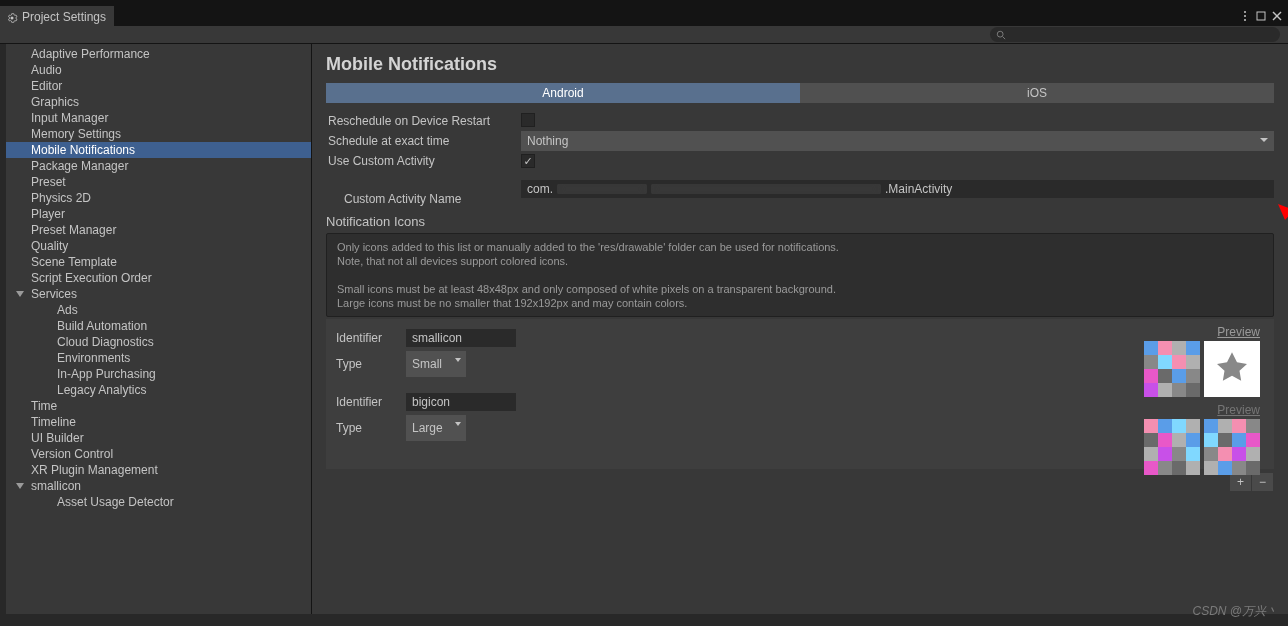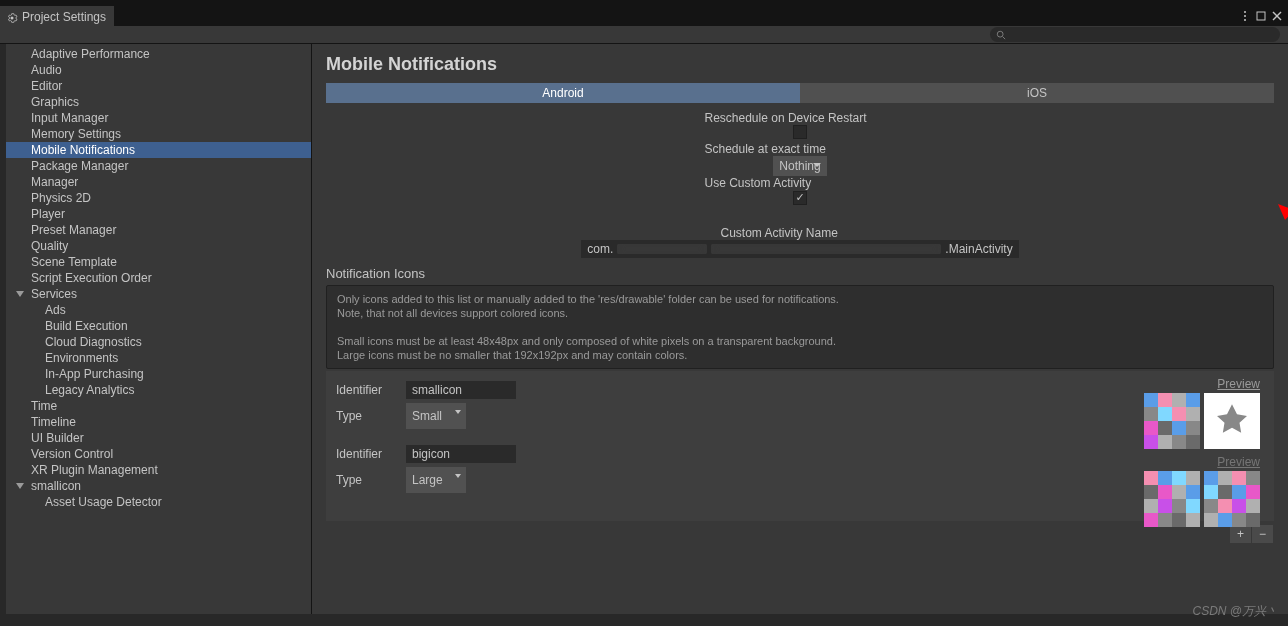--- a/index.html
+++ b/index.html
@@ -14,33 +14,33 @@
     .win-btn { width: 14px; height: 14px; display: flex; align-items: center; justify-content: center; cursor: pointer; }
     
     .search-row { background: #383838; height: 18px; display: flex; align-items: center; justify-content: flex-end; padding: 0 8px; border-bottom: 1px solid #141414; }
     .search-box { background: #2a2a2a; width: 290px; height: 15px; border-radius: 8px; display: flex; align-items: center; padding: 0 6px; }
     .search-box svg { width: 10px; height: 10px; }
     
     .main-area { display: flex; height: 570px; }
     
     .sidebar { width: 306px; background: #383838; overflow-y: auto; padding: 2px 0; margin-left: 6px; border-right: 1px solid #141414; }
     .sidebar-item { padding: 1px 0 1px 25px; cursor: pointer; line-height: 14px; }
-    .sidebar-item.indent1 { padding-left: 39px; }
+    .sidebar-item.indent1 { padding-left: 51px; }
     .sidebar-item.selected { background: #3e6090; color: #fff; }
     .sidebar-item.expandable { position: relative; }
     .foldout { position: absolute; left: 10px; top: 2px; }
     
     .content { flex: 1; background: #383838; padding: 10px 14px; overflow-y: auto; position: relative; }
     .page-title { font-size: 18px; font-weight: bold; color: #d4d4d4; margin-bottom: 8px; }
     
     .platform-tabs { display: flex; margin-bottom: 8px; }
     .ptab { flex: 1; text-align: center; padding: 3px 0; background: #505050; cursor: pointer; }
     .ptab.active { background: #59708e; color: #fff; }
     
-    .field-row { display: flex; align-items: center; min-height: 20px; padding: 0; flex-direction: column; }
+    .field-row { display: flex; align-items: center; min-height: 20px; padding: 0; }
     .field-label { width: 195px; padding-left: 2px; }
     .field-label.indent { padding-left: 18px; margin-top: 21px; }
     .field-control { flex: 1; }
     .checkbox { width: 14px; height: 14px; background: #2a2a2a; border: 1px solid #202020; display: inline-flex; align-items: center; justify-content: center; }
     .checkbox.checked::after { content: "✓"; color: #c4c4c4; font-size: 11px; }
     .text-input { background: #2a2a2a; border: none; color: #c4c4c4; padding: 2px 6px; width: 100%; font-size: 12px; height: 18px; }
     .dropdown { background: #515151; border: none; color: #c4c4c4; padding: 10px 6px; width: 100%; font-size: 12px; height: 18px; display: flex; align-items: center; position: relative; }
     .dropdown::after { content: ""; position: absolute; right: 6px; top: 7px; border-left: 4px solid transparent; border-right: 4px solid transparent; border-top: 4px solid #c4c4c4; }
     
     .section-title { font-size: 13px; color: #c4c4c4; margin: 8px 0 4px; }
@@ -118,32 +118,32 @@
 <div class="main-area">
   <div class="sidebar" id="sidebar">
       <div class="sidebar-item"><span>Adaptive Performance</span></div>
       <div class="sidebar-item"><span>Audio</span></div>
       <div class="sidebar-item"><span>Editor</span></div>
       <div class="sidebar-item"><span>Graphics</span></div>
       <div class="sidebar-item"><span>Input Manager</span></div>
       <div class="sidebar-item"><span>Memory Settings</span></div>
       <div class="sidebar-item selected"><span>Mobile Notifications</span></div>
       <div class="sidebar-item"><span>Package Manager</span></div>
-      <div class="sidebar-item"><span>Manager</span></div>
+      <div class="sidebar-item"><span>Preset</span></div>
       <div class="sidebar-item"><span>Physics 2D</span></div>
       <div class="sidebar-item"><span>Player</span></div>
       <div class="sidebar-item"><span>Preset Manager</span></div>
       <div class="sidebar-item"><span>Quality</span></div>
       <div class="sidebar-item"><span>Scene Template</span></div>
       <div class="sidebar-item"><span>Script Execution Order</span></div>
       <div class="sidebar-item expandable"><span class="foldout"><svg width="8" height="8" viewBox="0 0 8 8">
             <polygon points="0,0 8,0 4,6" fill="#9a9a9a"></polygon>
           </svg></span><span>Services</span></div>
       <div class="sidebar-item indent1"><span>Ads</span></div>
-      <div class="sidebar-item indent1"><span>Build Execution</span></div>
+      <div class="sidebar-item indent1"><span>Build Automation</span></div>
       <div class="sidebar-item indent1"><span>Cloud Diagnostics</span></div>
       <div class="sidebar-item indent1"><span>Environments</span></div>
       <div class="sidebar-item indent1"><span>In-App Purchasing</span></div>
       <div class="sidebar-item indent1"><span>Legacy Analytics</span></div>
       <div class="sidebar-item"><span>Time</span></div>
       <div class="sidebar-item"><span>Timeline</span></div>
       <div class="sidebar-item"><span>UI Builder</span></div>
       <div class="sidebar-item"><span>Version Control</span></div>
       <div class="sidebar-item"><span>XR Plugin Management</span></div>
       <div class="sidebar-item expandable"><span class="foldout"><svg width="8" height="8" viewBox="0 0 8 8">

